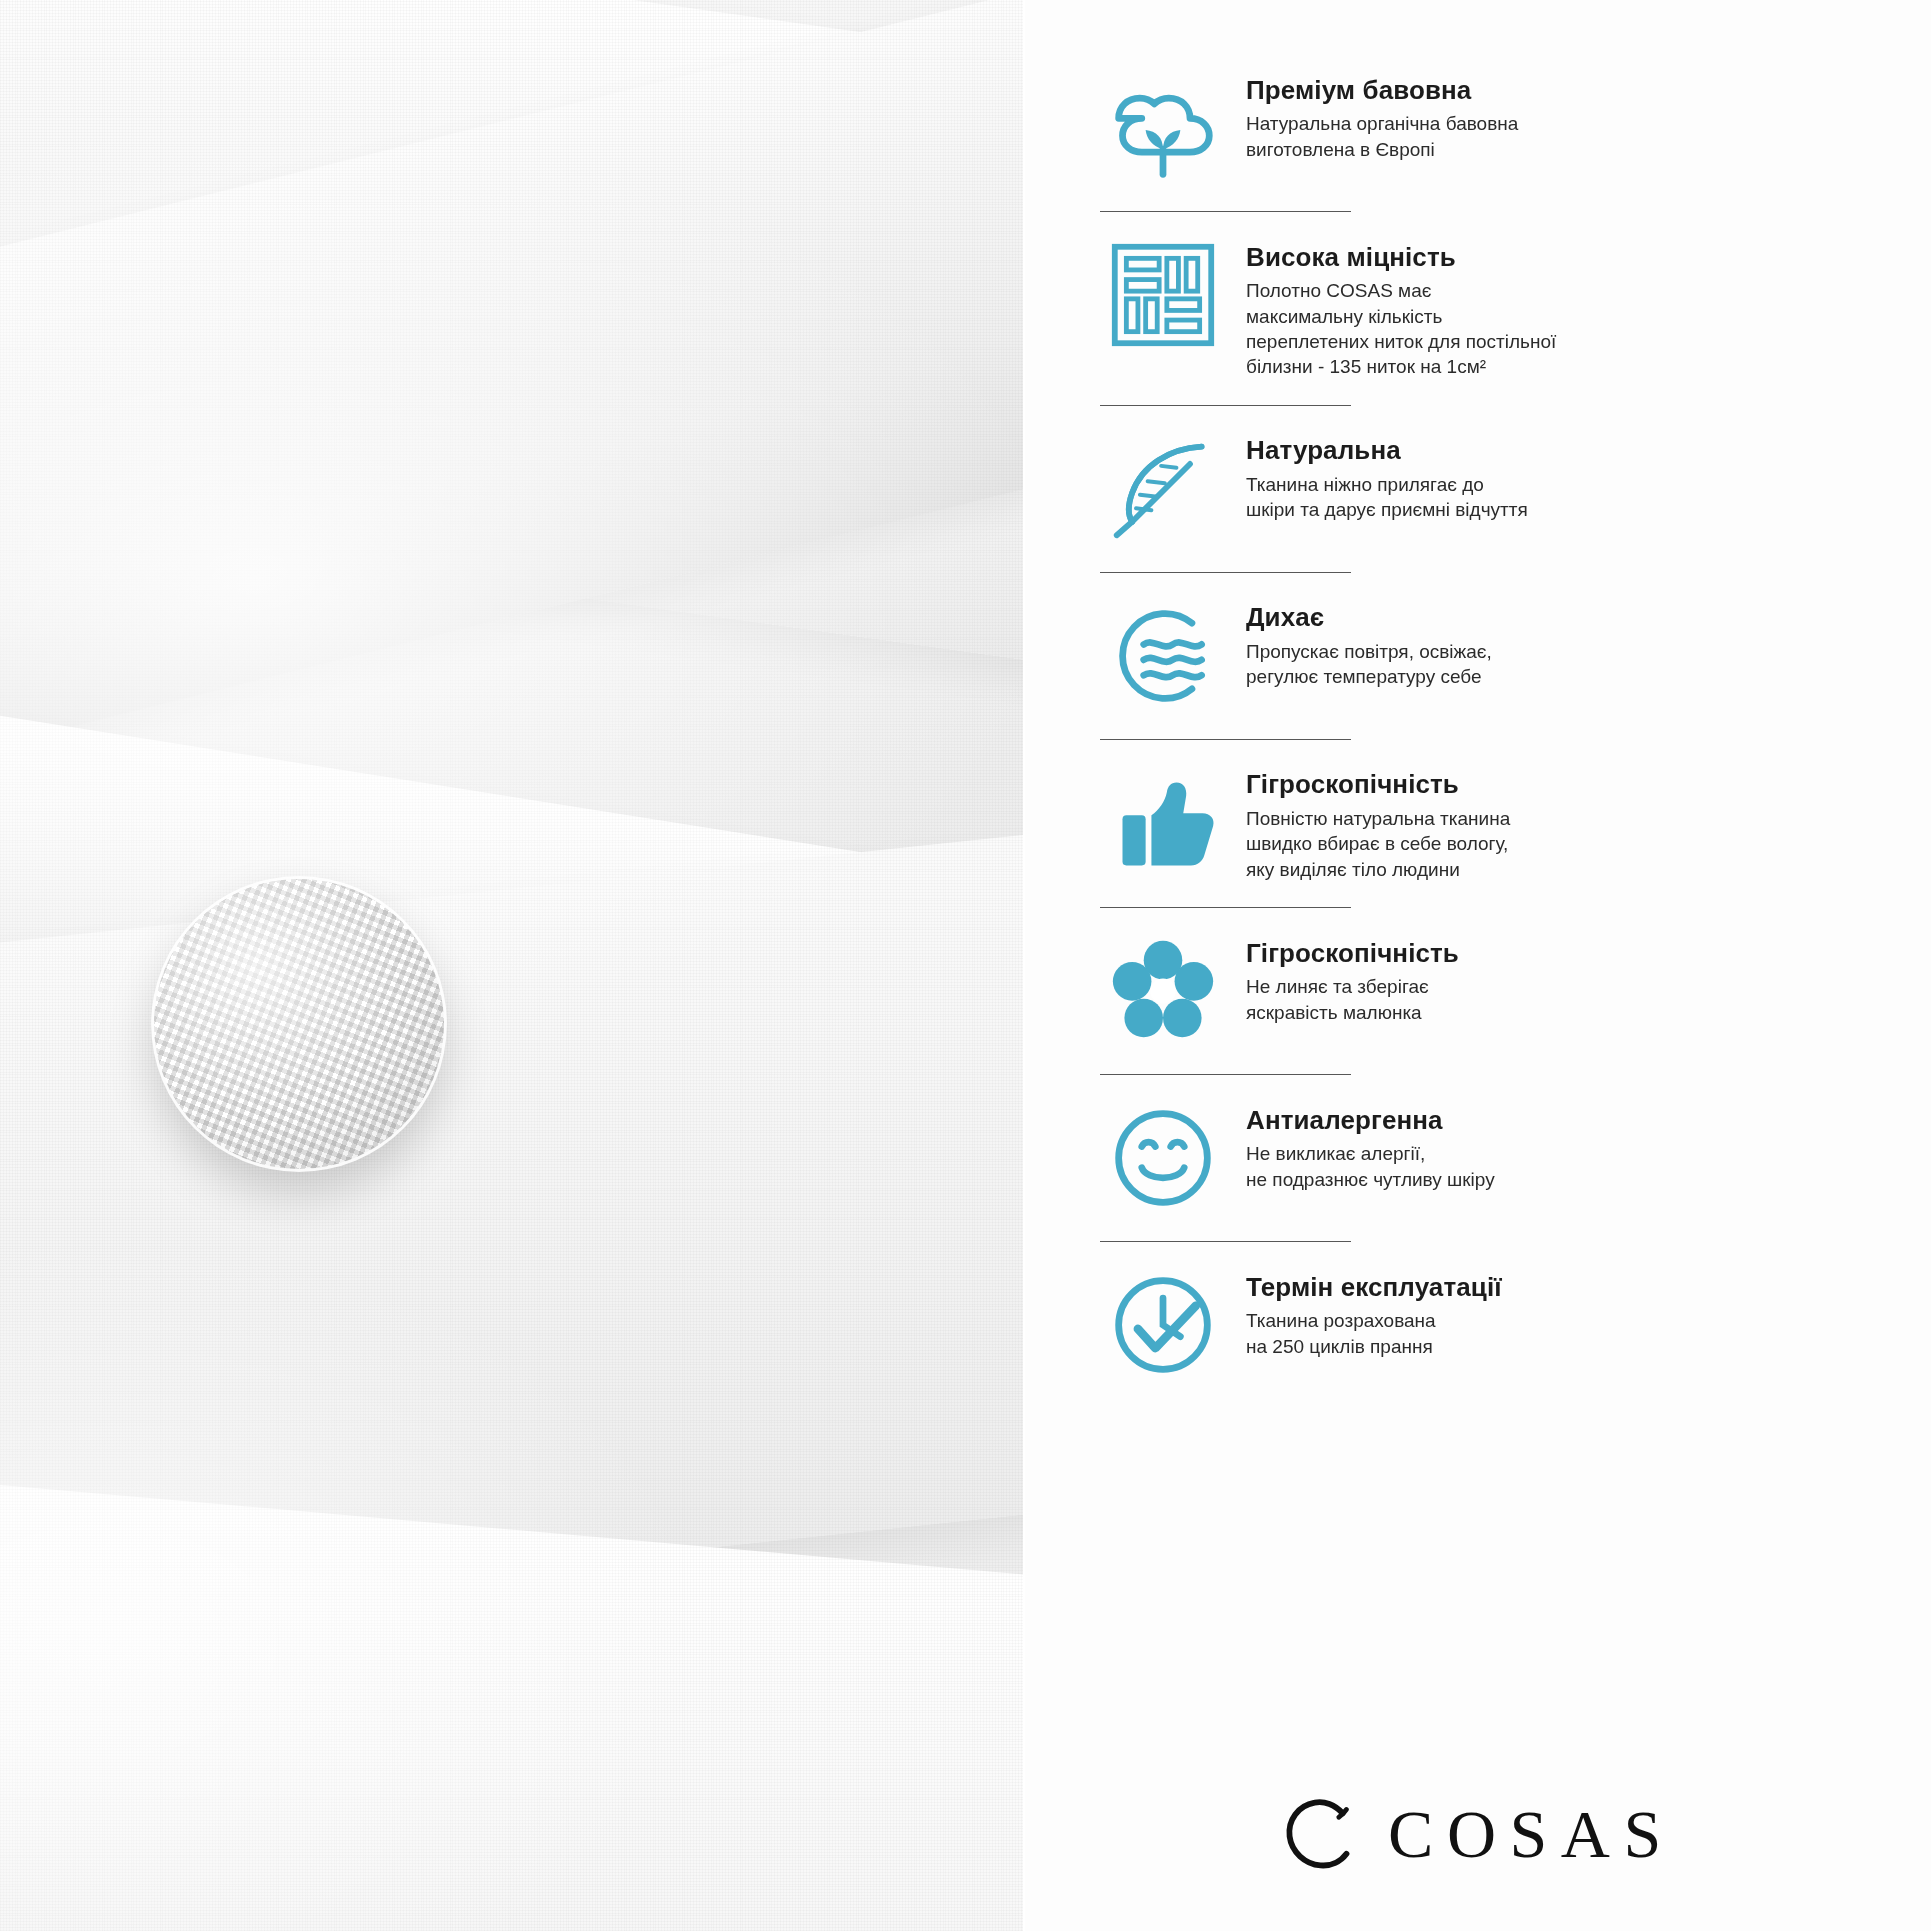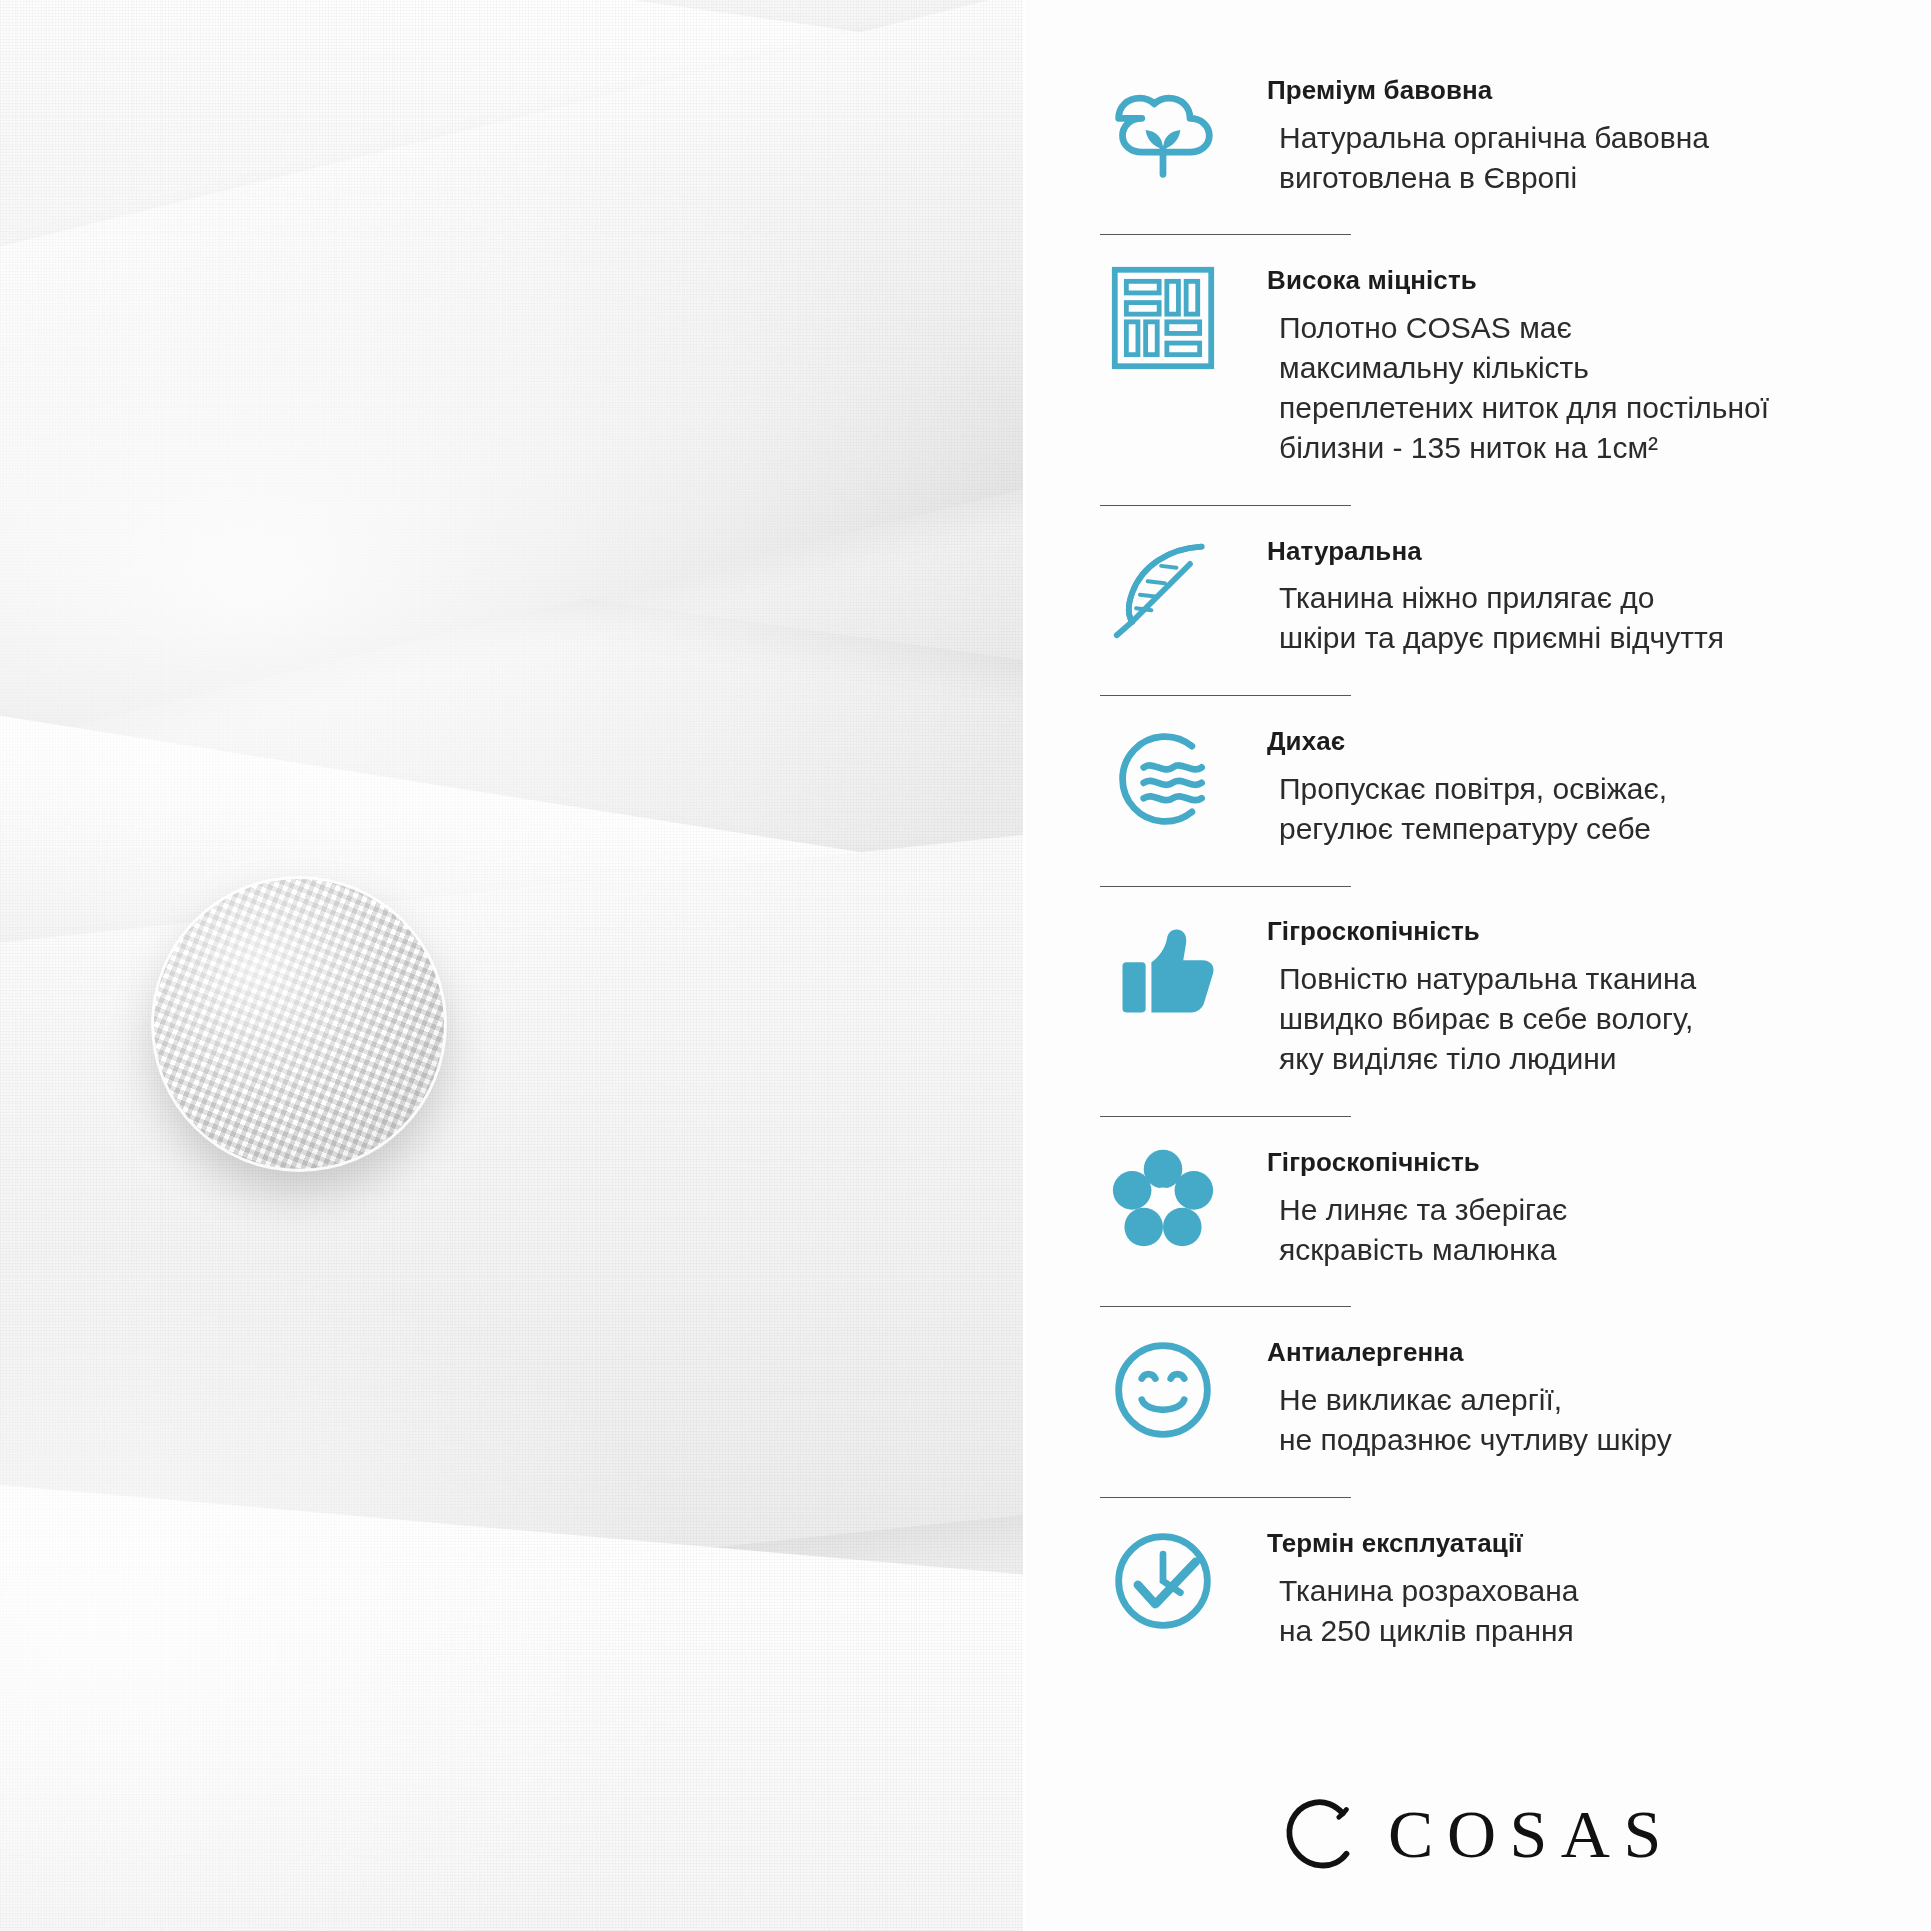--- a/index.html
+++ b/index.html
@@ -136,21 +136,21 @@
 
   .features {
     position: absolute;
     left: 77px;
     top: 70px;
     width: 772px;
   }
   .feature {
     display: flex;
     align-items: flex-start;
-    gap: 41px;
+    gap: 20px;
     padding: 0 0 0 0;
   }
   .icon-box {
     flex: 0 0 126px;
     width: 126px;
     height: 116px;
     display: flex;
     align-items: center;
     justify-content: center;
   }
@@ -161,24 +161,24 @@
   }
   .feat-title {
     font-size: 26px;
     font-weight: bold;
     color: #1c1c1c;
     letter-spacing: 0.1px;
     margin: 0 0 5.8px 0;
     line-height: 1.15;
   }
   .feat-desc {
-    font-size: 30px;
+    font-size: 19px;
     color: #2b2b2b;
     line-height: 1.33;
-    margin: 12px;
+    margin: 0;
     white-space: pre-line;
   }
   .divider {
     height: 0;
     border-top: 1.9px solid #3a3a3a;
     width: 251px;
     margin: 25px 0 25px 0;
     opacity: 0.85;
   }
 

